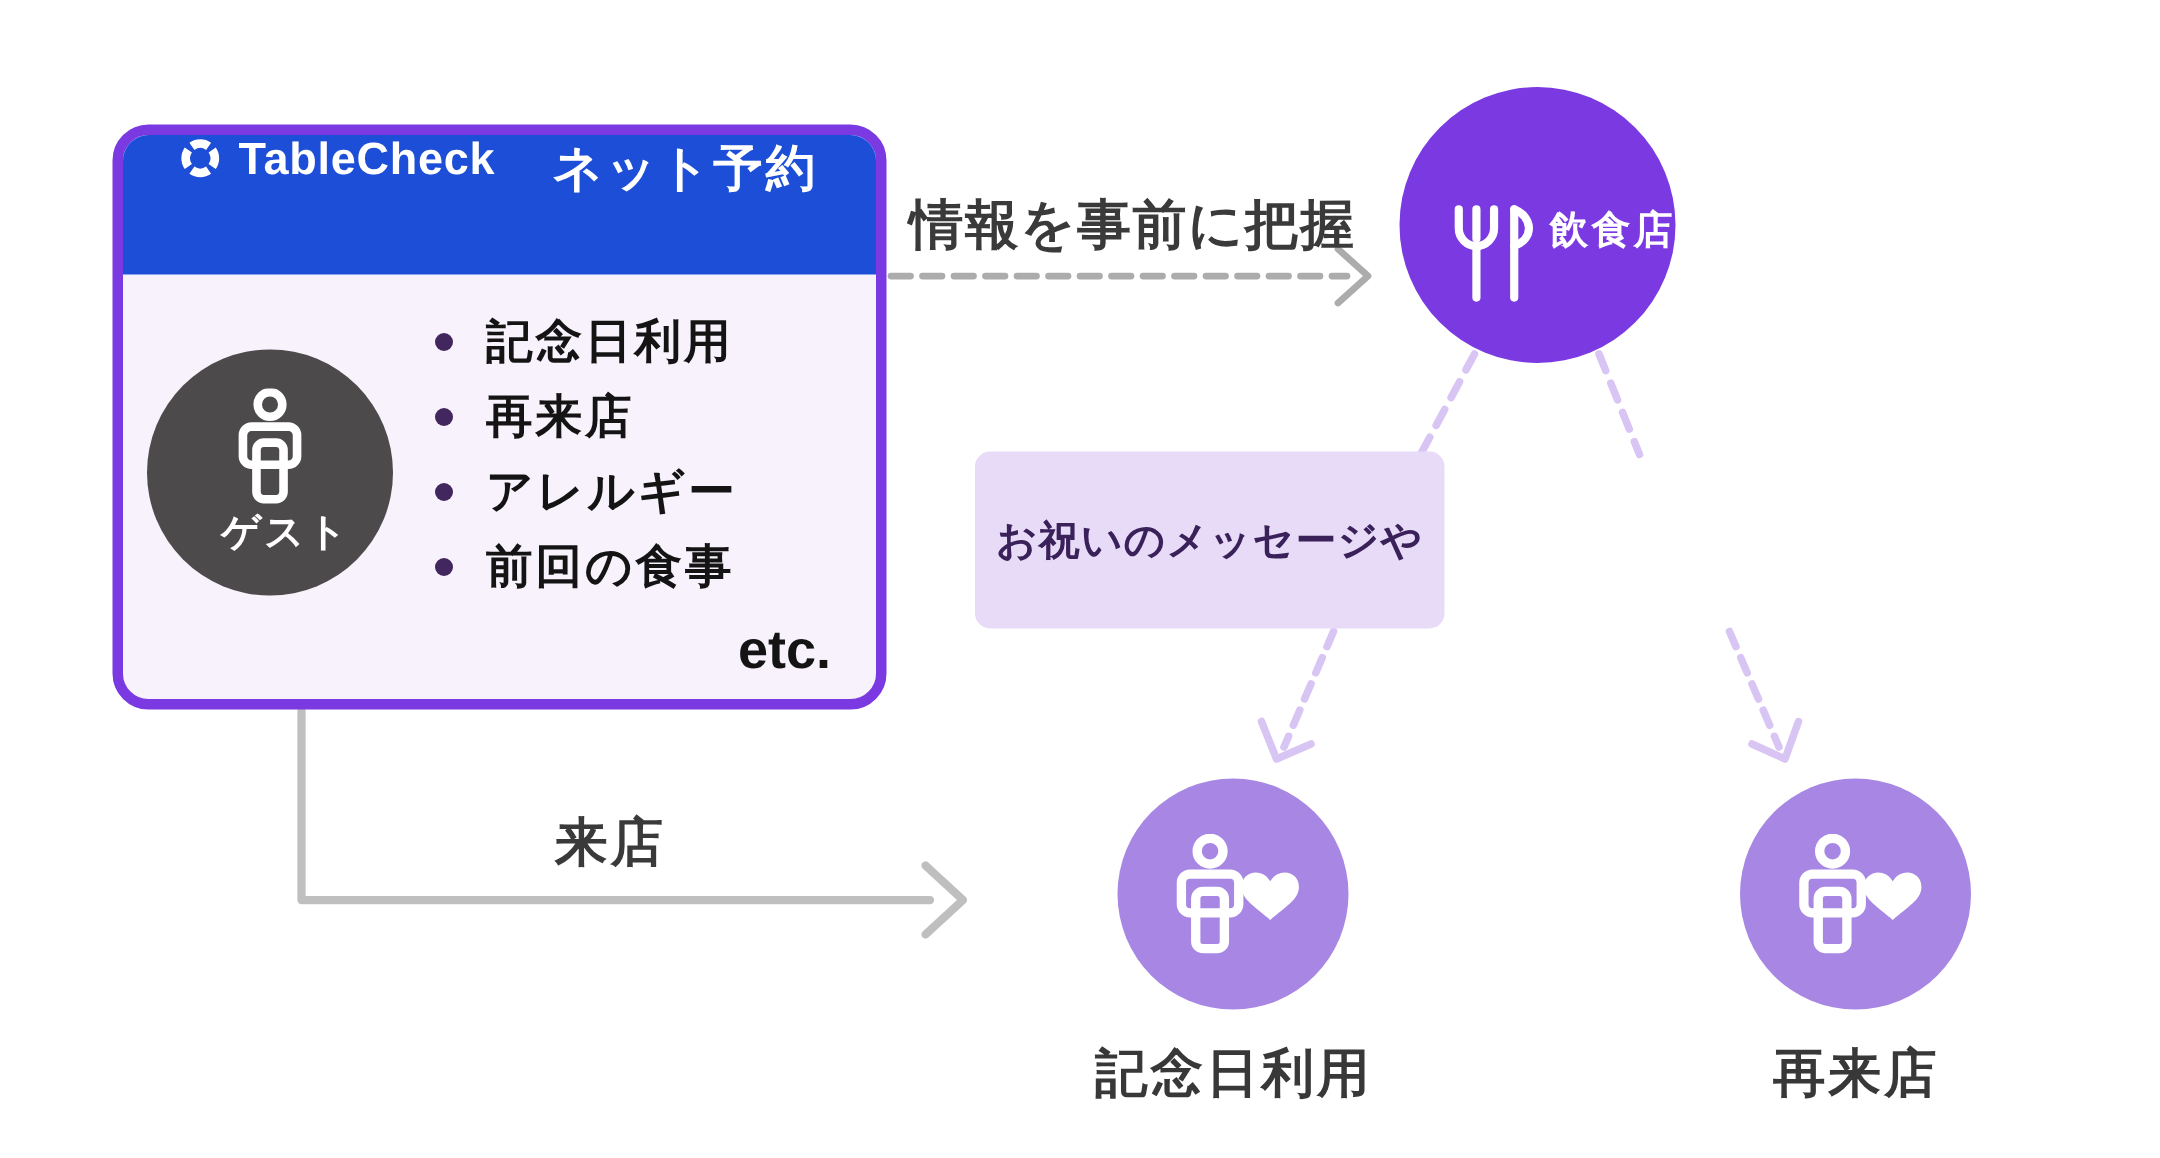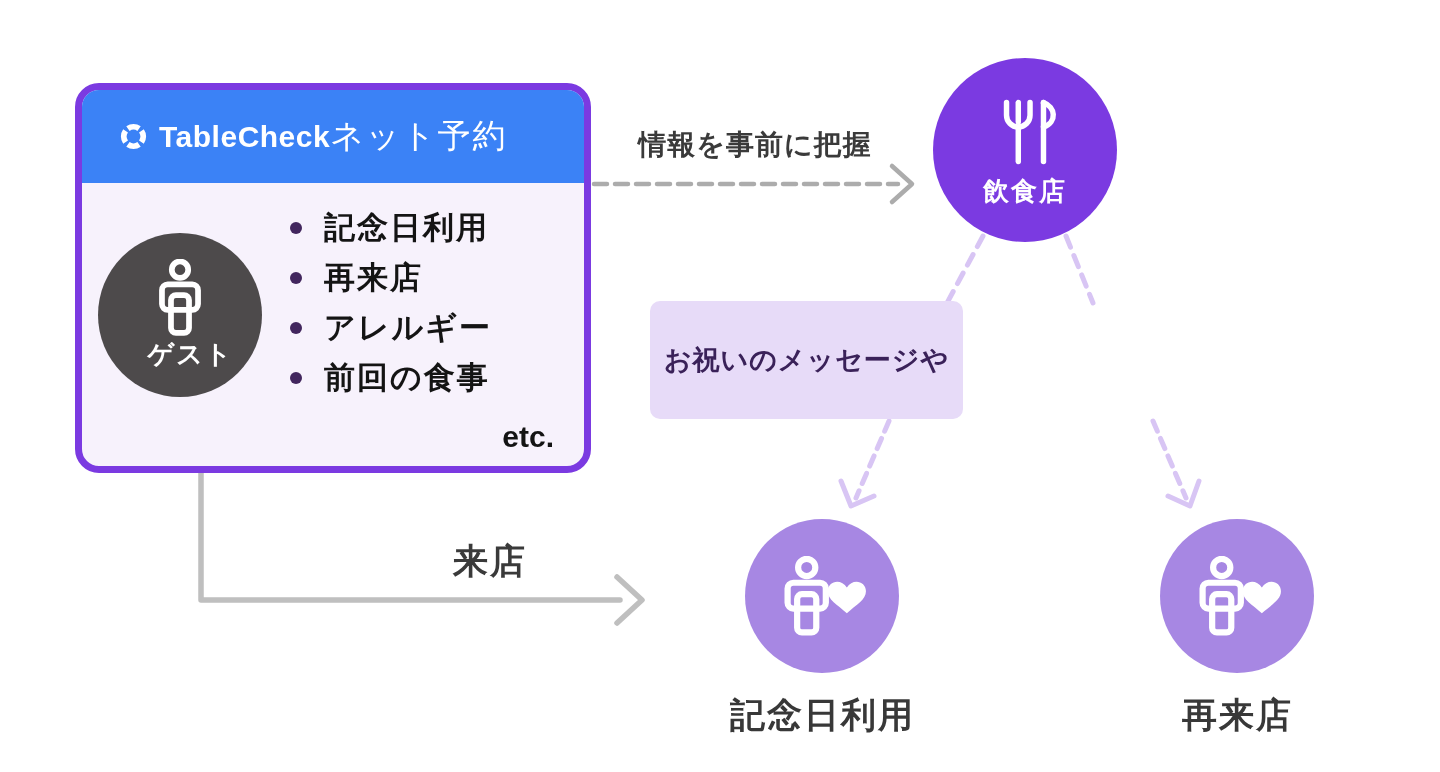--- a/index.html
+++ b/index.html
@@ -9,62 +9,62 @@
   }
   .connectors{position:absolute;left:0;top:0;width:1440px;height:772px;z-index:0;}
 
   
   .card{
     position:absolute;left:75px;top:83px;width:516px;height:390px;
     background:#F7F2FC;border:7px solid #7B3AE1;border-radius:24px;
     box-sizing:border-box;overflow:hidden;z-index:2;
   }
   .card-header{
-    height:93px;background:#3b82f6;display:flex;align-items:center;
+    height:93px;background:#1d4ed8;display:flex;align-items:flex-start;
     padding-left:36px;box-sizing:border-box;
   }
   .brand-logo{width:31px;height:31px;flex:0 0 auto;}
   .brand-name{color:#ffffff;font-size:30px;font-weight:700;margin-left:10px;letter-spacing:0.5px;}
-  .header-title{color:#ffffff;font-size:33px;font-weight:400;letter-spacing:2px;}
+  .header-title{color:#ffffff;font-size:33px;font-weight:700;margin-left:38px;letter-spacing:2px;}
   .card-body{position:relative;height:283px;}
   .guest-circle{
     position:absolute;left:16px;top:50px;width:164px;height:164px;border-radius:50%;
     background:#4D4A4B;display:flex;flex-direction:column;align-items:center;
   }
   .guest-icon{margin-top:26px;width:60px;height:82px;}
   .guest-label{color:#ffffff;font-size:26px;font-weight:700;margin-top:-4px;letter-spacing:2px;margin-left:21px;}
   .bullet-list{
     position:absolute;left:202px;top:20px;margin:0;padding:0;list-style:none;
   }
   .bullet-list li{
     position:relative;padding-left:40px;font-size:31px;font-weight:800;color:#141414;
     line-height:50px;letter-spacing:2px;white-space:nowrap;
   }
   .bullet-list li::before{
     content:"";position:absolute;left:6px;top:19px;width:12px;height:12px;border-radius:50%;
     background:#42265E;
   }
   .etc-label{
-    position:absolute;right:30px;bottom:12px;font-size:30px;font-weight:800;color:#141414;
+    position:absolute;right:30px;bottom:12px;font-size:36px;font-weight:800;color:#141414;
   }
 
   
   .info-label{
     position:absolute;left:594px;top:126px;width:322px;text-align:center;
-    font-size:28px;font-weight:800;color:#3A3A3A;letter-spacing:1px;z-index:2;
+    font-size:36px;font-weight:800;color:#3A3A3A;letter-spacing:1px;z-index:2;
   }
   .visit-label{
-    position:absolute;left:287px;top:538px;width:240px;text-align:right;
+    position:absolute;left:287px;top:538px;width:240px;text-align:center;
     font-size:35px;font-weight:800;color:#3A3A3A;letter-spacing:2px;z-index:2;
   }
 
   
   .restaurant-circle{
     position:absolute;left:933px;top:58px;width:184px;height:184px;border-radius:50%;
-    background:#7B3AE1;display:flex;flex-direction:column;align-items:center;z-index:2;
+    background:#7B3AE1;display:flex;flex-direction:row;align-items:center;z-index:2;justify-content:flex-end;
   }
   .restaurant-icon{margin-top:38px;width:84px;height:72px;}
   .restaurant-label{color:#ffffff;font-size:26px;font-weight:800;margin-top:6px;letter-spacing:2px;}
 
   
   .service-box{
     position:absolute;background:#E7DBF8;border-radius:10px;z-index:2;
     display:flex;flex-direction:column;align-items:center;justify-content:center;
     color:#3A2159;font-size:27px;font-weight:800;line-height:1.42;letter-spacing:1px;text-align:center;
   }

